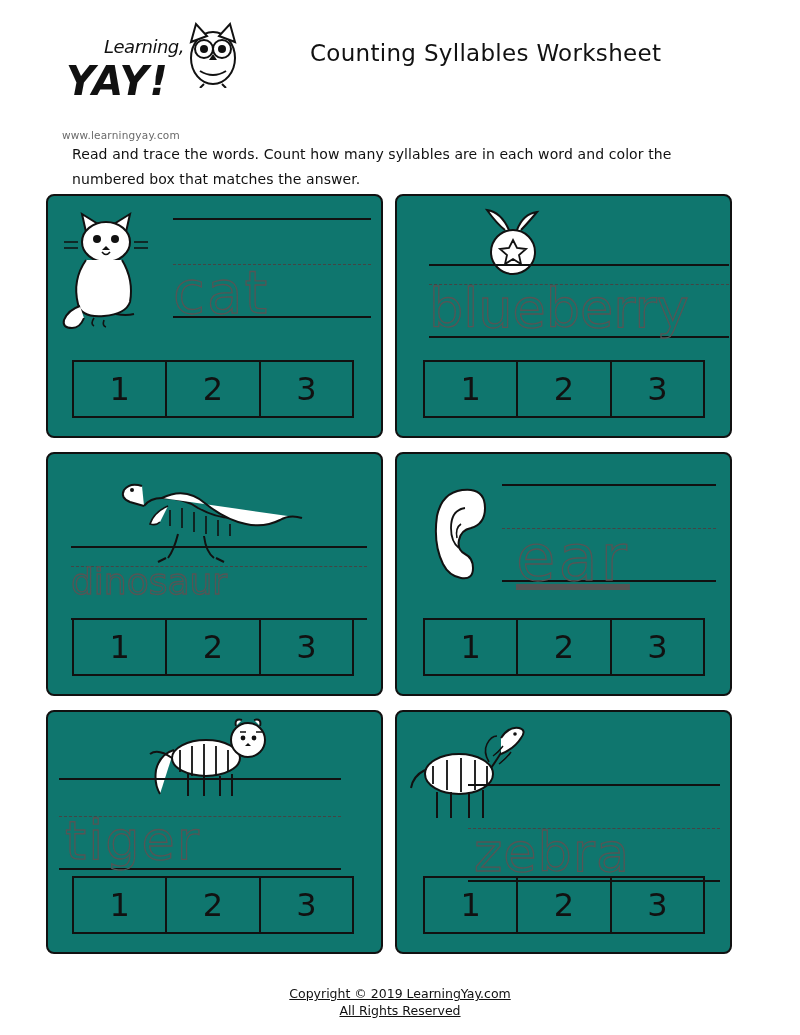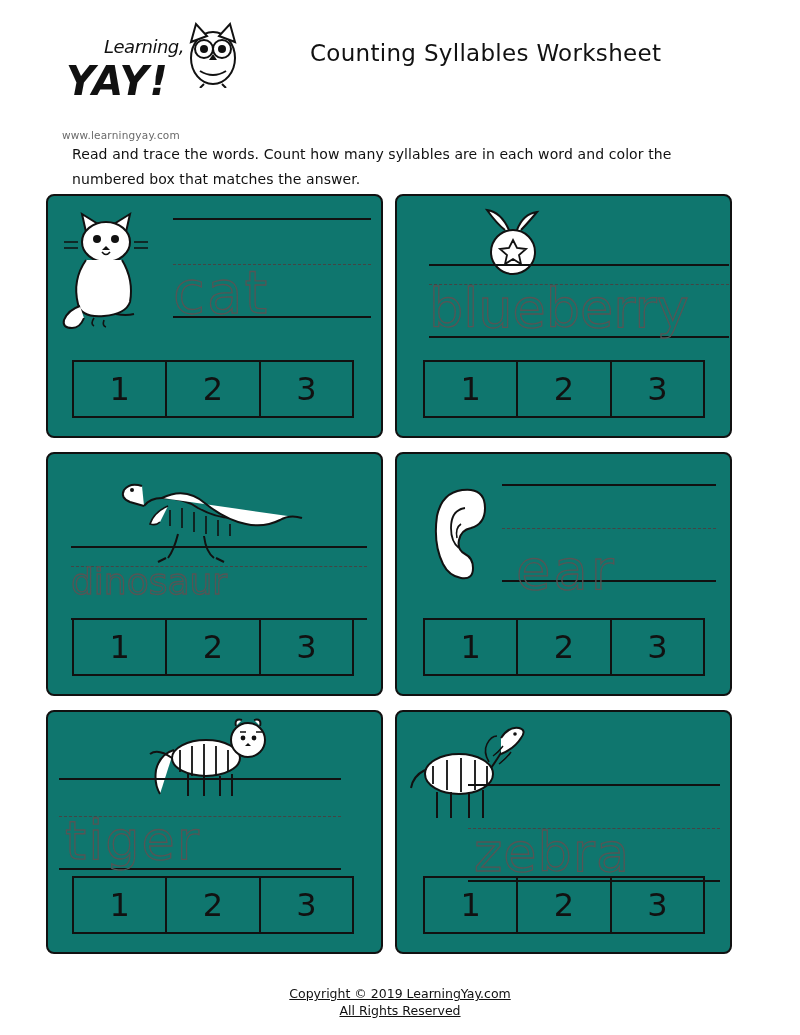--- a/index.html
+++ b/index.html
@@ -326,21 +326,21 @@
       <svg viewBox="0 0 80 110" width="80" height="110">
         <path d="M50 10 q-28 -2 -34 26 q-4 28 6 48 q6 12 18 14 q12 2 12 -10 q0 -10 -8 -14 q-8 -4 -6 -14 q2 -10 12 -12 q14 -4 14 -20 q0 -16 -14 -18 z" fill="#fff" stroke="#111" stroke-width="2"></path>
         <path d="M44 28 q-14 2 -14 20 q0 14 8 20" fill="none" stroke="#111" stroke-width="1.8"></path>
         <path d="M40 44 q-6 4 -4 14" fill="none" stroke="#111" stroke-width="1.6"></path>
       </svg>
     </div>
     <div class="lines" style="right:14px;width:214px;top:30px;">
       <div class="topline" style="width:214px;"></div>
       <div class="baseline" style="top:44px;width:214px;"></div>
       <div class="midline" style="top:96px;width:214px;"></div>
-      <div class="trace-word" style="top:58px;font-size:56px;letter-spacing:3px;padding-left:14px;">ear</div>
+      <div class="trace-word" style="top:42px;font-size:64px;letter-spacing:3px;padding-left:14px;text-decoration:underline;">ear</div>
     </div>
     <div class="numbers offset">
       <div class="num-cell">1</div>
       <div class="num-cell">2</div>
       <div class="num-cell">3</div>
     </div>
   </div>
 
   <div class="card">
     <div class="pic" style="left:96px;top:2px;width:140px;height:88px;">

